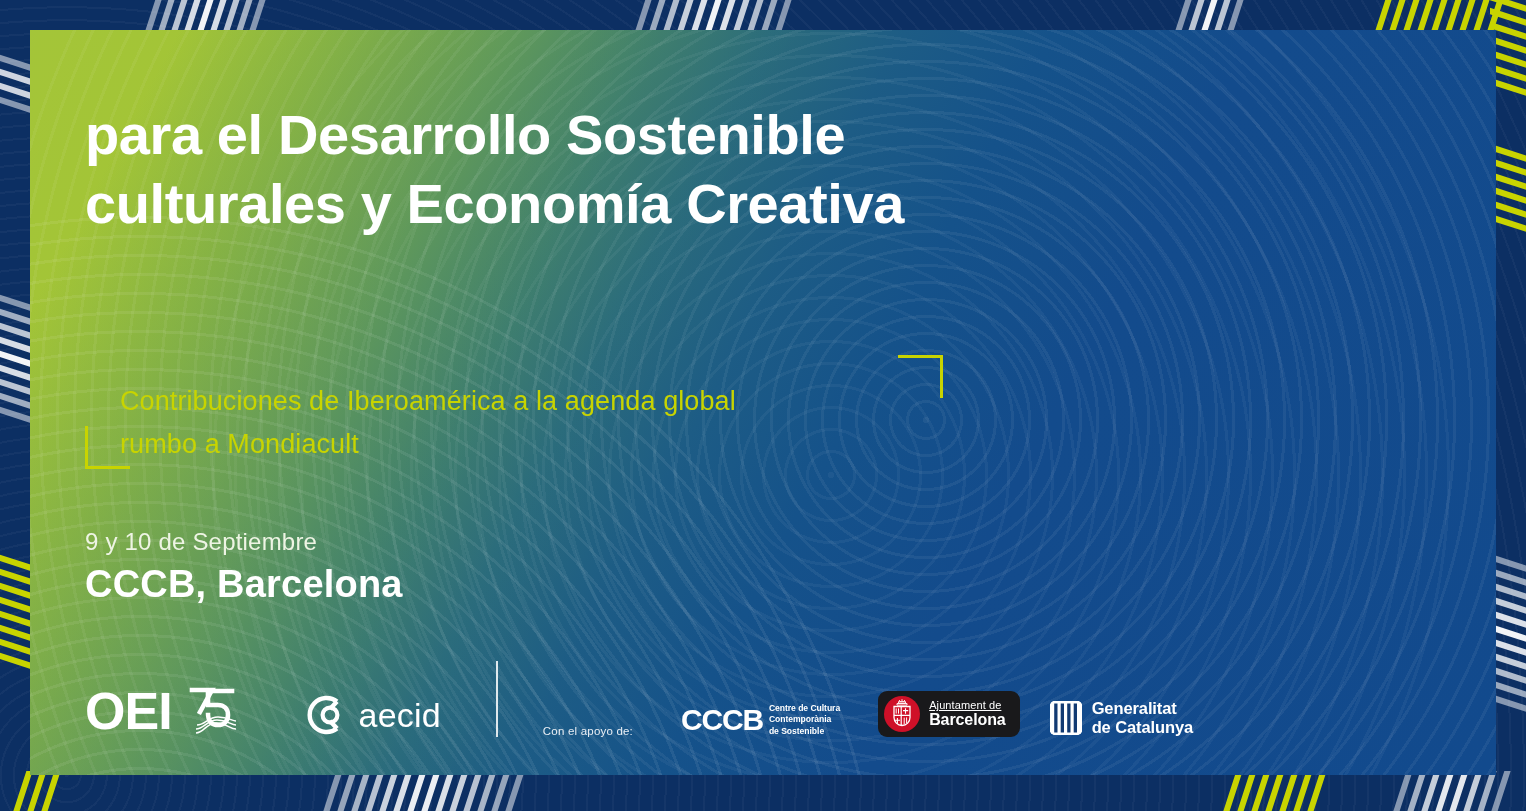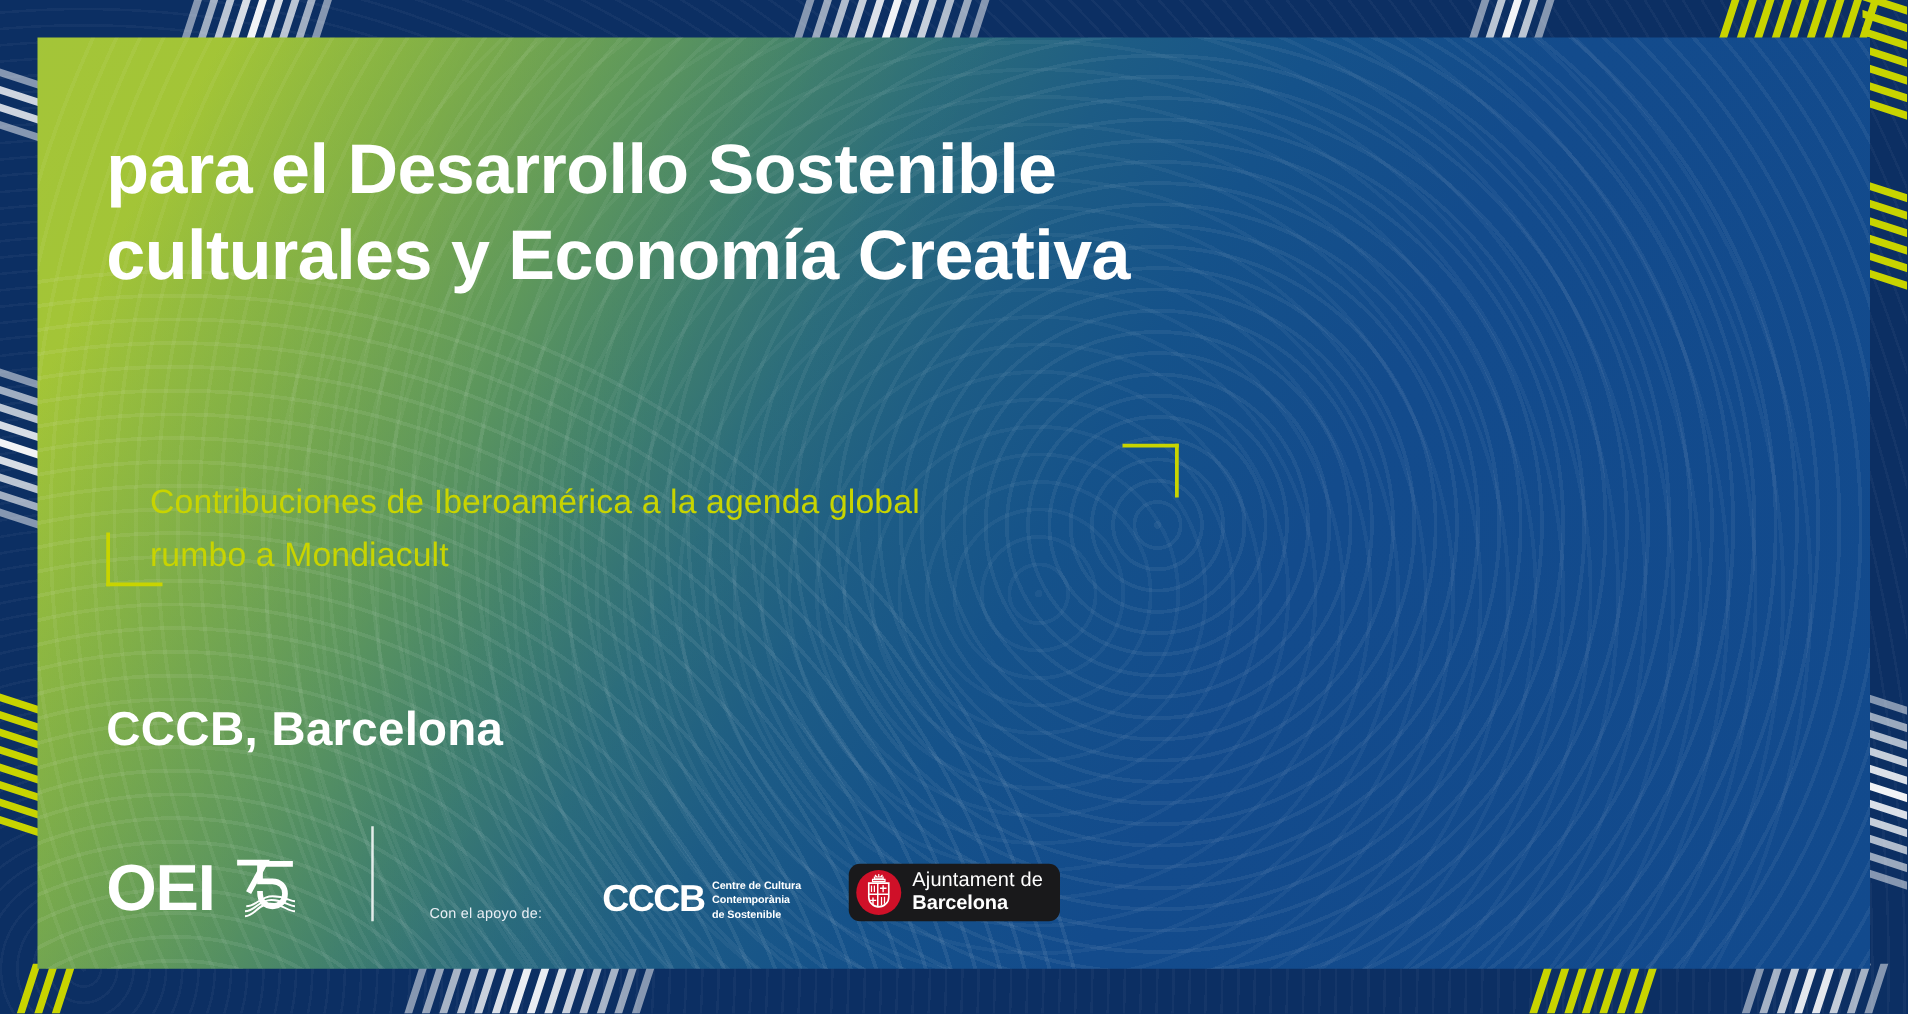--- a/index.html
+++ b/index.html
@@ -87,21 +87,21 @@
   .cccb-word{color:#fff;font-size:30px;font-weight:bold;letter-spacing:-1.2px;line-height:1;}
   .cccb-sub{color:#fff;font-size:8.6px;font-weight:bold;line-height:1.32;letter-spacing:-.05px;}
   .cccb-sub span{display:block;}
 
   .ajunt{
     margin-left:38px;background:#19191b;border-radius:9px;height:46px;
     display:flex;align-items:center;gap:9px;padding:0 14px 0 6px;
   }
   .ajunt-seal{width:36px;height:36px;border-radius:50%;background:#cf1028;position:relative;flex:none;}
   .ajunt-txt{line-height:1.12;}
-  .ajunt-txt .l1{color:#fff;font-size:16px;letter-spacing:.1px;display:block;}
+  .ajunt-txt .l1{color:#fff;font-size:11px;letter-spacing:.1px;display:block;text-decoration:underline;}
   .ajunt-txt .l2{color:#fff;font-size:16px;font-weight:bold;letter-spacing:-.1px;display:block;}
 
   .gencat{margin-left:30px;display:flex;align-items:center;gap:10px;}
   .gencat-mark{width:32px;height:34px;border-radius:5px;background:#fff;position:relative;overflow:hidden;flex:none;}
   .gencat-txt{color:#fff;font-size:16.5px;font-weight:bold;line-height:1.16;letter-spacing:-.1px;}
   .gencat-txt span{display:block;}
 </style>
 </head>
 <body>
 
@@ -245,35 +245,44 @@
 
       <div class="subtitle-wrap">
         <div class="bracket tr"></div>
         <div class="bracket bl"></div>
         <p class="subtitle">
           <span>Contribuciones de Iberoamérica a la agenda global</span>
           <span>rumbo a Mondiacult</span>
         </p>
       </div>
 
+      <div class="date">9 y 10 de Septiembre</div>
       <div class="venue">CCCB, Barcelona</div>
 
       <div class="logobar">
 
         <div class="oei">
           <div class="oei-word">OEI</div>
           <svg class="oei-75" viewBox="0 0 56 52">
             <path d="M6 5 H26 L14 27" fill="none" stroke="#fff" stroke-width="4.6" stroke-linecap="square"></path>
             <path d="M22 30 C22 36 26 40 32 40 C38 40 42 36 42 30 C42 24 38 20 32 20 L22 20 L22 6 L46 6" fill="none" stroke="#fff" stroke-width="4.6" stroke-linecap="square" stroke-linejoin="miter"></path>
             <path d="M10 48 C18 48 20 38 30 38 C40 38 44 44 50 44" fill="none" stroke="#fff" stroke-width="1.5"></path>
             <path d="M10 44 C18 44 21 35 31 35 C41 35 45 40 50 40" fill="none" stroke="#fff" stroke-width="1.5"></path>
             <path d="M11 40 C19 40 22 32 32 32 C42 32 46 36 50 36" fill="none" stroke="#fff" stroke-width="1.5"></path>
           </svg>
         </div>
 
+        <div class="aecid">
+          <svg class="aecid-mark" viewBox="0 0 44 44">
+            <path d="M33 8.5 A17 17 0 1 0 33 35.5" fill="none" stroke="#fff" stroke-width="4.4" stroke-linecap="butt"></path>
+            <path d="M33 8.5 L26 16 M33 35.5 L26 28" fill="none" stroke="#fff" stroke-width="4.4"></path>
+            <circle cx="26" cy="22" r="7.4" fill="none" stroke="#fff" stroke-width="4.2"></circle>
+          </svg>
+          <div class="aecid-word">aecid</div>
+        </div>
 
         <div class="divider"></div>
 
         <div class="support-label">Con el apoyo de:</div>
 
         <div class="cccb">
           <div class="cccb-word">CCCB</div>
           <div class="cccb-sub">
             <span>Centre de Cultura</span>
             <span>Contemporània</span>
@@ -292,17 +301,35 @@
               <path d="M21.5 12.2 v5.6 M19 14.6 h5.2" stroke="#fff" stroke-width="1.1"></path>
               <path d="M13.4 22 v5.8 M11 24.3 h5" stroke="#fff" stroke-width="1.1"></path>
             </svg>
           </div>
           <div class="ajunt-txt">
             <span class="l1">Ajuntament de</span>
             <span class="l2">Barcelona</span>
           </div>
         </div>
 
+        <div class="gencat">
+          <div class="gencat-mark">
+            <svg viewBox="0 0 32 34" width="32" height="34">
+              <rect x="0" y="0" width="32" height="34" rx="5" fill="#fff"></rect>
+              <g fill="#123a72">
+                <path d="M4.2 2.6 h3.3 v28.8 h-3.3 z"></path>
+                <path d="M10.7 2.6 h3.3 v28.8 h-3.3 z"></path>
+                <path d="M17.2 2.6 h3.3 v28.8 h-3.3 z"></path>
+                <path d="M23.7 2.6 h3.3 v28.8 h-3.3 z"></path>
+              </g>
+              <rect x="0" y="0" width="32" height="34" rx="5" fill="none" stroke="#fff" stroke-width="2.4"></rect>
+            </svg>
+          </div>
+          <div class="gencat-txt">
+            <span>Generalitat</span>
+            <span>de Catalunya</span>
+          </div>
+        </div>
 
       </div>
     </div>
   </div>
 </div>
 
 </body></html>

